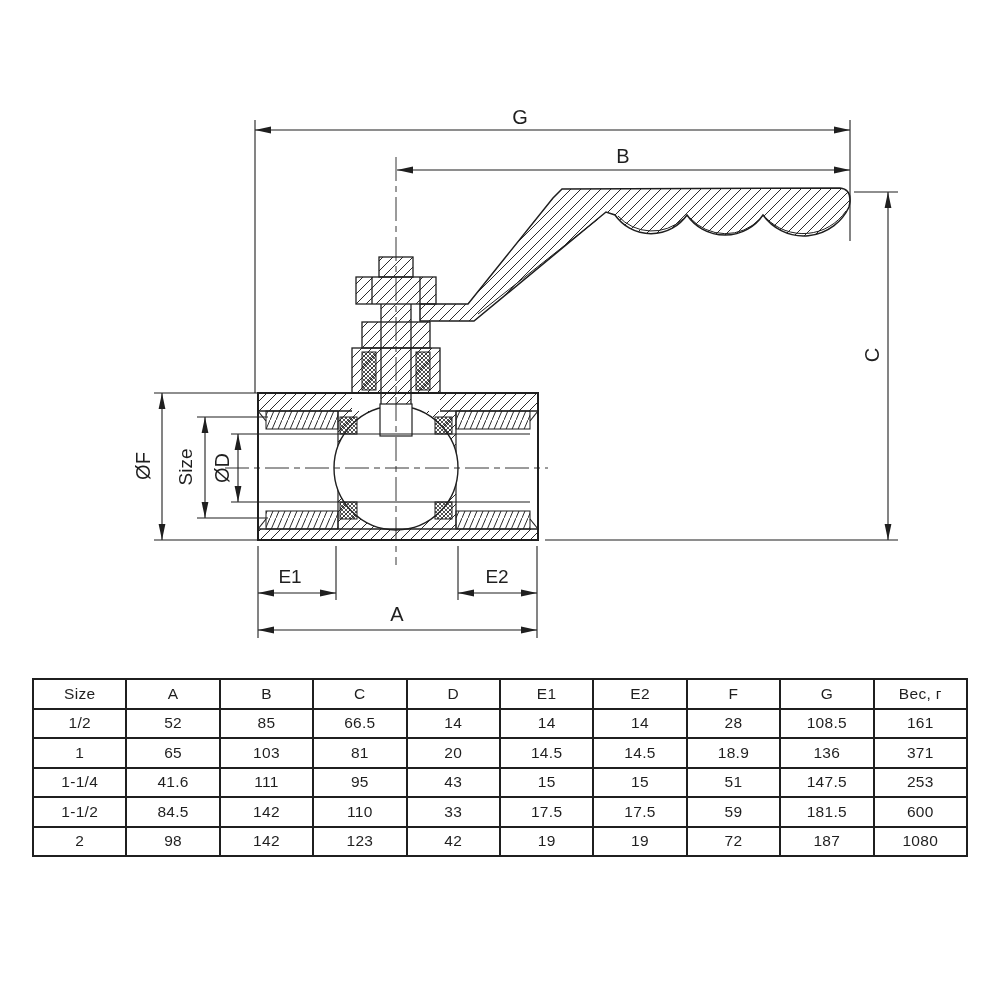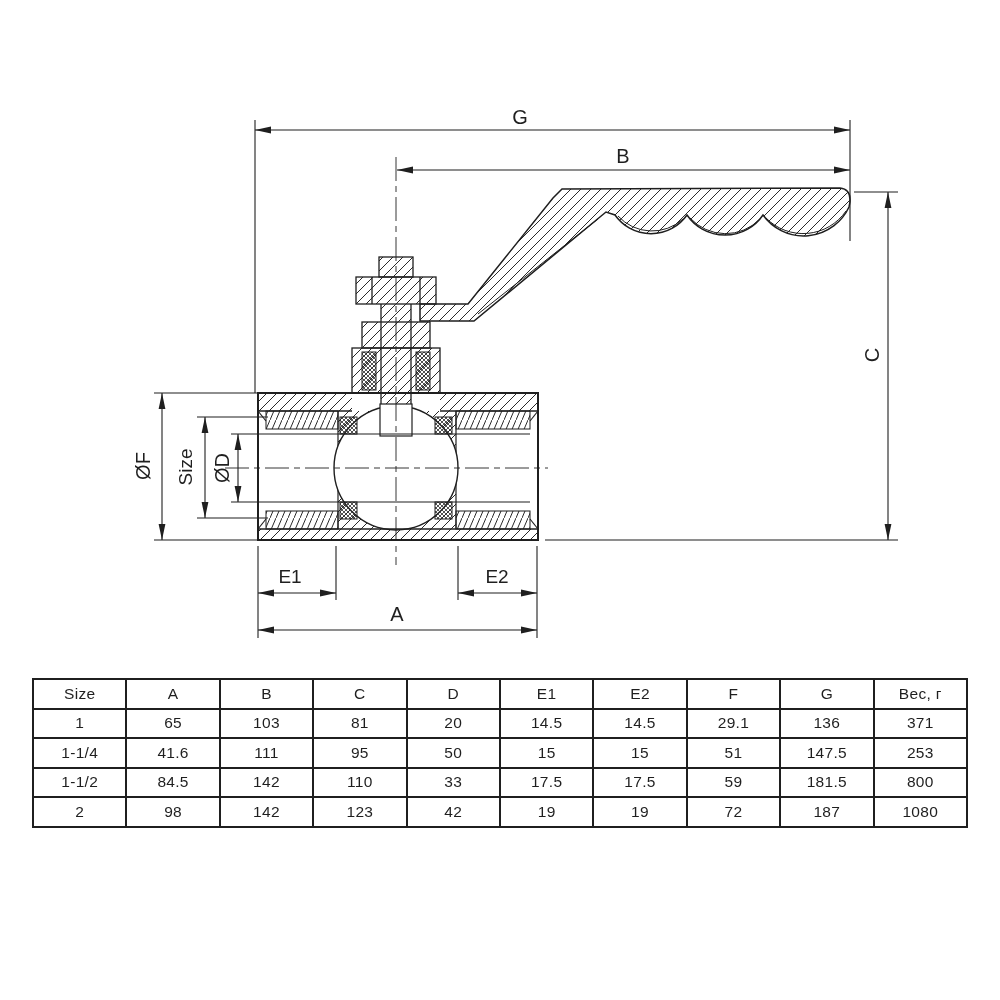--- a/index.html
+++ b/index.html
@@ -168,54 +168,66 @@
         <th>D</th>
         <th>E1</th>
         <th>E2</th>
         <th>F</th>
         <th>G</th>
         <th>Вес, г</th>
       </tr>
     </thead>
     <tbody>
       <tr>
+        <td>1/2</td>
+          <td>52</td>
+          <td>85</td>
+          <td>66.5</td>
+          <td>14</td>
+          <td>14</td>
+          <td>14</td>
+          <td>28</td>
+          <td>108.5</td>
+          <td>161</td>
+      </tr>
+      <tr>
         <td>1</td>
           <td>65</td>
           <td>103</td>
           <td>81</td>
           <td>20</td>
           <td>14.5</td>
           <td>14.5</td>
-          <td>29.1</td>
+          <td>18.9</td>
           <td>136</td>
           <td>371</td>
       </tr>
       <tr>
         <td>1-1/4</td>
           <td>41.6</td>
           <td>111</td>
           <td>95</td>
-          <td>50</td>
+          <td>43</td>
           <td>15</td>
           <td>15</td>
           <td>51</td>
           <td>147.5</td>
           <td>253</td>
       </tr>
       <tr>
         <td>1-1/2</td>
           <td>84.5</td>
           <td>142</td>
           <td>110</td>
           <td>33</td>
           <td>17.5</td>
           <td>17.5</td>
           <td>59</td>
           <td>181.5</td>
-          <td>800</td>
+          <td>600</td>
       </tr>
       <tr>
         <td>2</td>
           <td>98</td>
           <td>142</td>
           <td>123</td>
           <td>42</td>
           <td>19</td>
           <td>19</td>
           <td>72</td>

